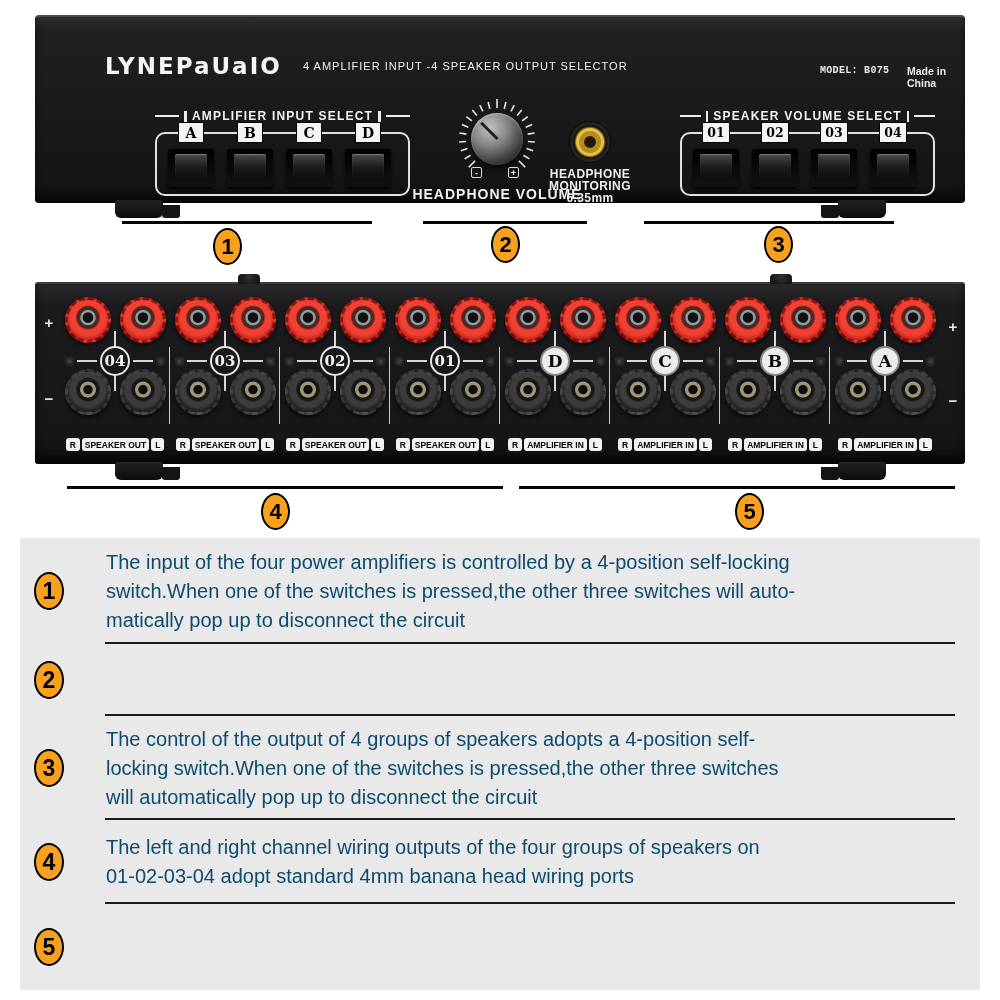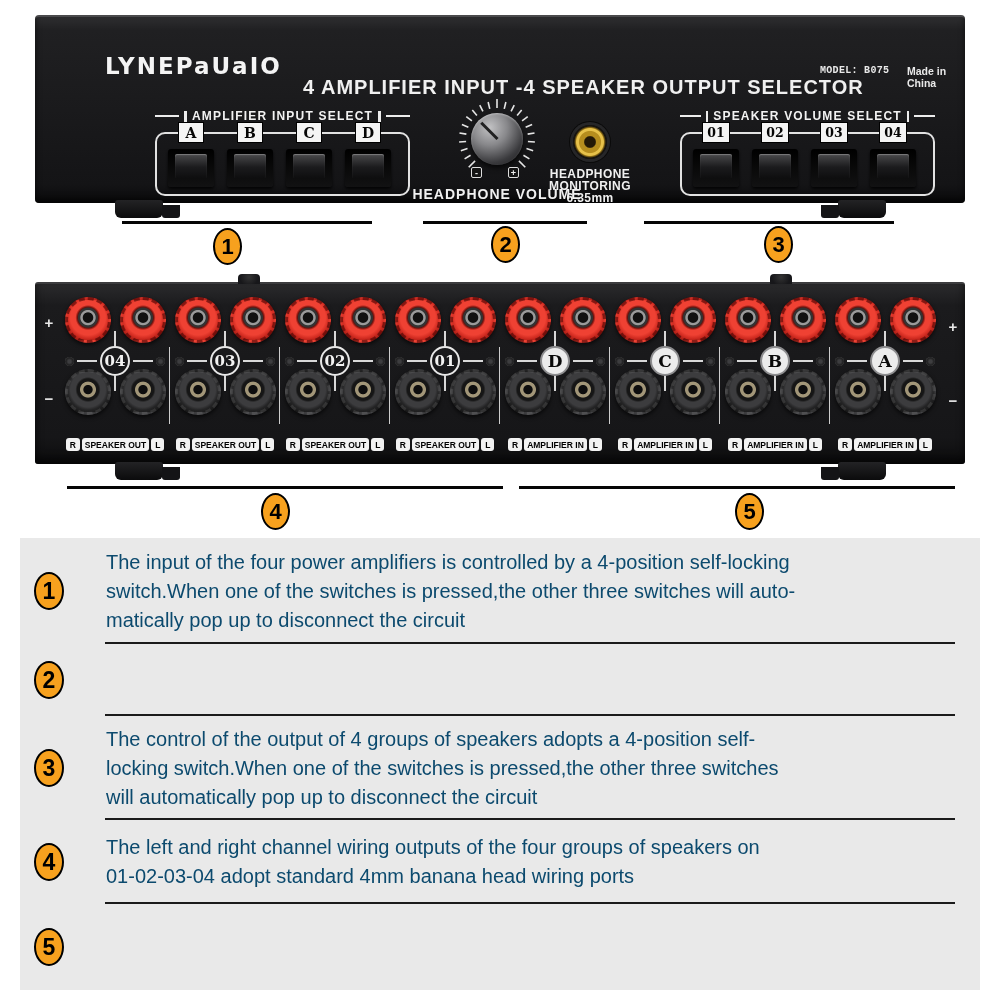--- a/index.html
+++ b/index.html
@@ -3,21 +3,21 @@
 <meta charset="utf-8">
 <style>
   html,body{margin:0;padding:0;background:#fff;}
   #stage{position:relative;width:1000px;height:1000px;background:#fff;font-family:"Liberation Sans",sans-serif;overflow:hidden;}
 
   
   .fpanel{position:absolute;left:35px;top:15px;width:930px;height:186px;
     background:linear-gradient(180deg,#2e2e30 0%,#202022 7%,#1a1a1c 50%,#141416 90%,#0a0a0b 100%);
     border-radius:4px;border-top:2px solid #4a4a4c;box-shadow:inset 0 -4px 6px rgba(0,0,0,.6);}
   .logo{position:absolute;left:70px;top:36px;color:#f4f4f4;font-weight:bold;font-size:23px;letter-spacing:2px;font-family:"DejaVu Sans",sans-serif;}
-  .ftitle{position:absolute;left:268px;top:43px;color:#f0f0f0;font-weight:bold;font-size:20px;letter-spacing:1px;margin-top:16px;}
+  .ftitle{position:absolute;left:268px;top:43px;color:#f0f0f0;font-weight:normal;font-size:11px;letter-spacing:1px;}
   .model{position:absolute;left:785px;top:48px;color:#e9e9e9;font-weight:bold;font-size:10px;letter-spacing:.3px;font-family:Liberation Mono, monospace;}
   .origin{position:absolute;left:872px;top:48px;color:#e9e9e9;font-weight:bold;font-size:10.5px;}
 
   .selrow{position:absolute;top:92px;width:255px;height:14px;display:flex;align-items:center;gap:5px;}
   .selrow.amp{left:120px;} .selrow.spk{left:645px;}
   .selrow .line{flex:1;height:2.5px;background:#ececec;}
   .selrow .bar{width:2.5px;height:11px;background:#ececec;}
   .seltext{color:#f2f2f2;font-weight:bold;font-size:12px;letter-spacing:1.2px;white-space:nowrap;}
 
   .selbox{position:absolute;top:115px;width:255px;height:64px;border:2px solid #e2e2e2;border-radius:10px;box-sizing:border-box;}

